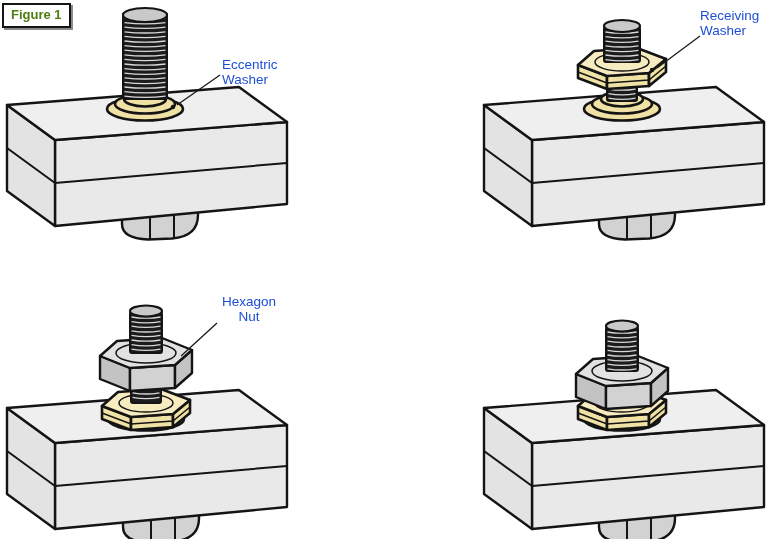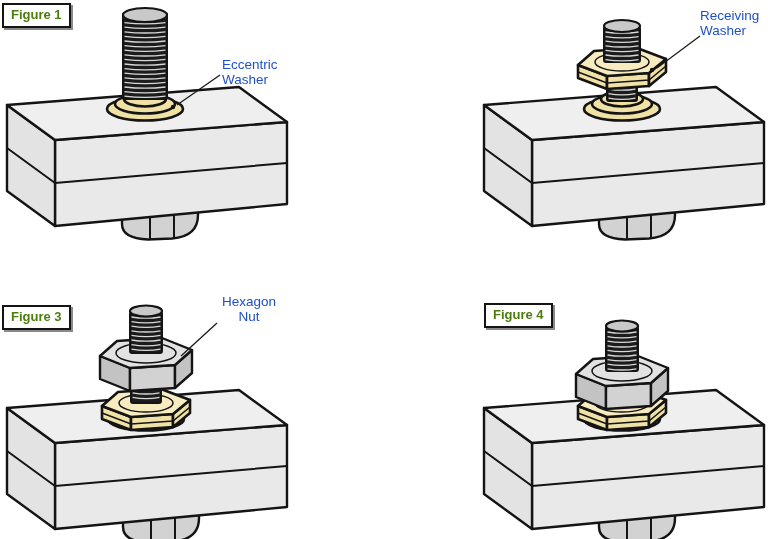--- a/index.html
+++ b/index.html
@@ -175,22 +175,20 @@
           <path d="M 607.5 355.0000000000001 Q 622 357.4000000000001 636.5 355.0000000000001" class="thread-line"></path>
           <path d="M 607.5 359.60000000000014 Q 622 362.0000000000001 636.5 359.60000000000014" class="thread-line"></path>
           <path d="M 607.5 364.20000000000016 Q 622 366.60000000000014 636.5 364.20000000000016" class="thread-line"></path>
           <path d="M 607.5 368.8000000000002 Q 622 371.20000000000016 636.5 368.8000000000002" class="thread-line"></path>
         </g>
       <ellipse class="o cap" cx="622" cy="326" rx="16" ry="5.5"></ellipse>
     </g>
   </svg>
 
   <div class="label-box" style="left:2px;top:3px;">Figure 1</div>
-  <div class="label-box" style="left:2px;top:305px;">Figure 3</div>
-  <div class="label-box" style="left:484px;top:303px;">Figure 4</div>
 
   <div class="annotation" style="left:222px;top:44px;margin-top:13px;">
     <span>Eccentric</span>
     <span>Washer</span>
   </div>
   <div class="annotation" style="left:700px;top:8px;">
     <span>Receiving</span>
     <span>Washer</span>
   </div>
   <div class="annotation" style="left:222px;top:294px;text-align:center;">

